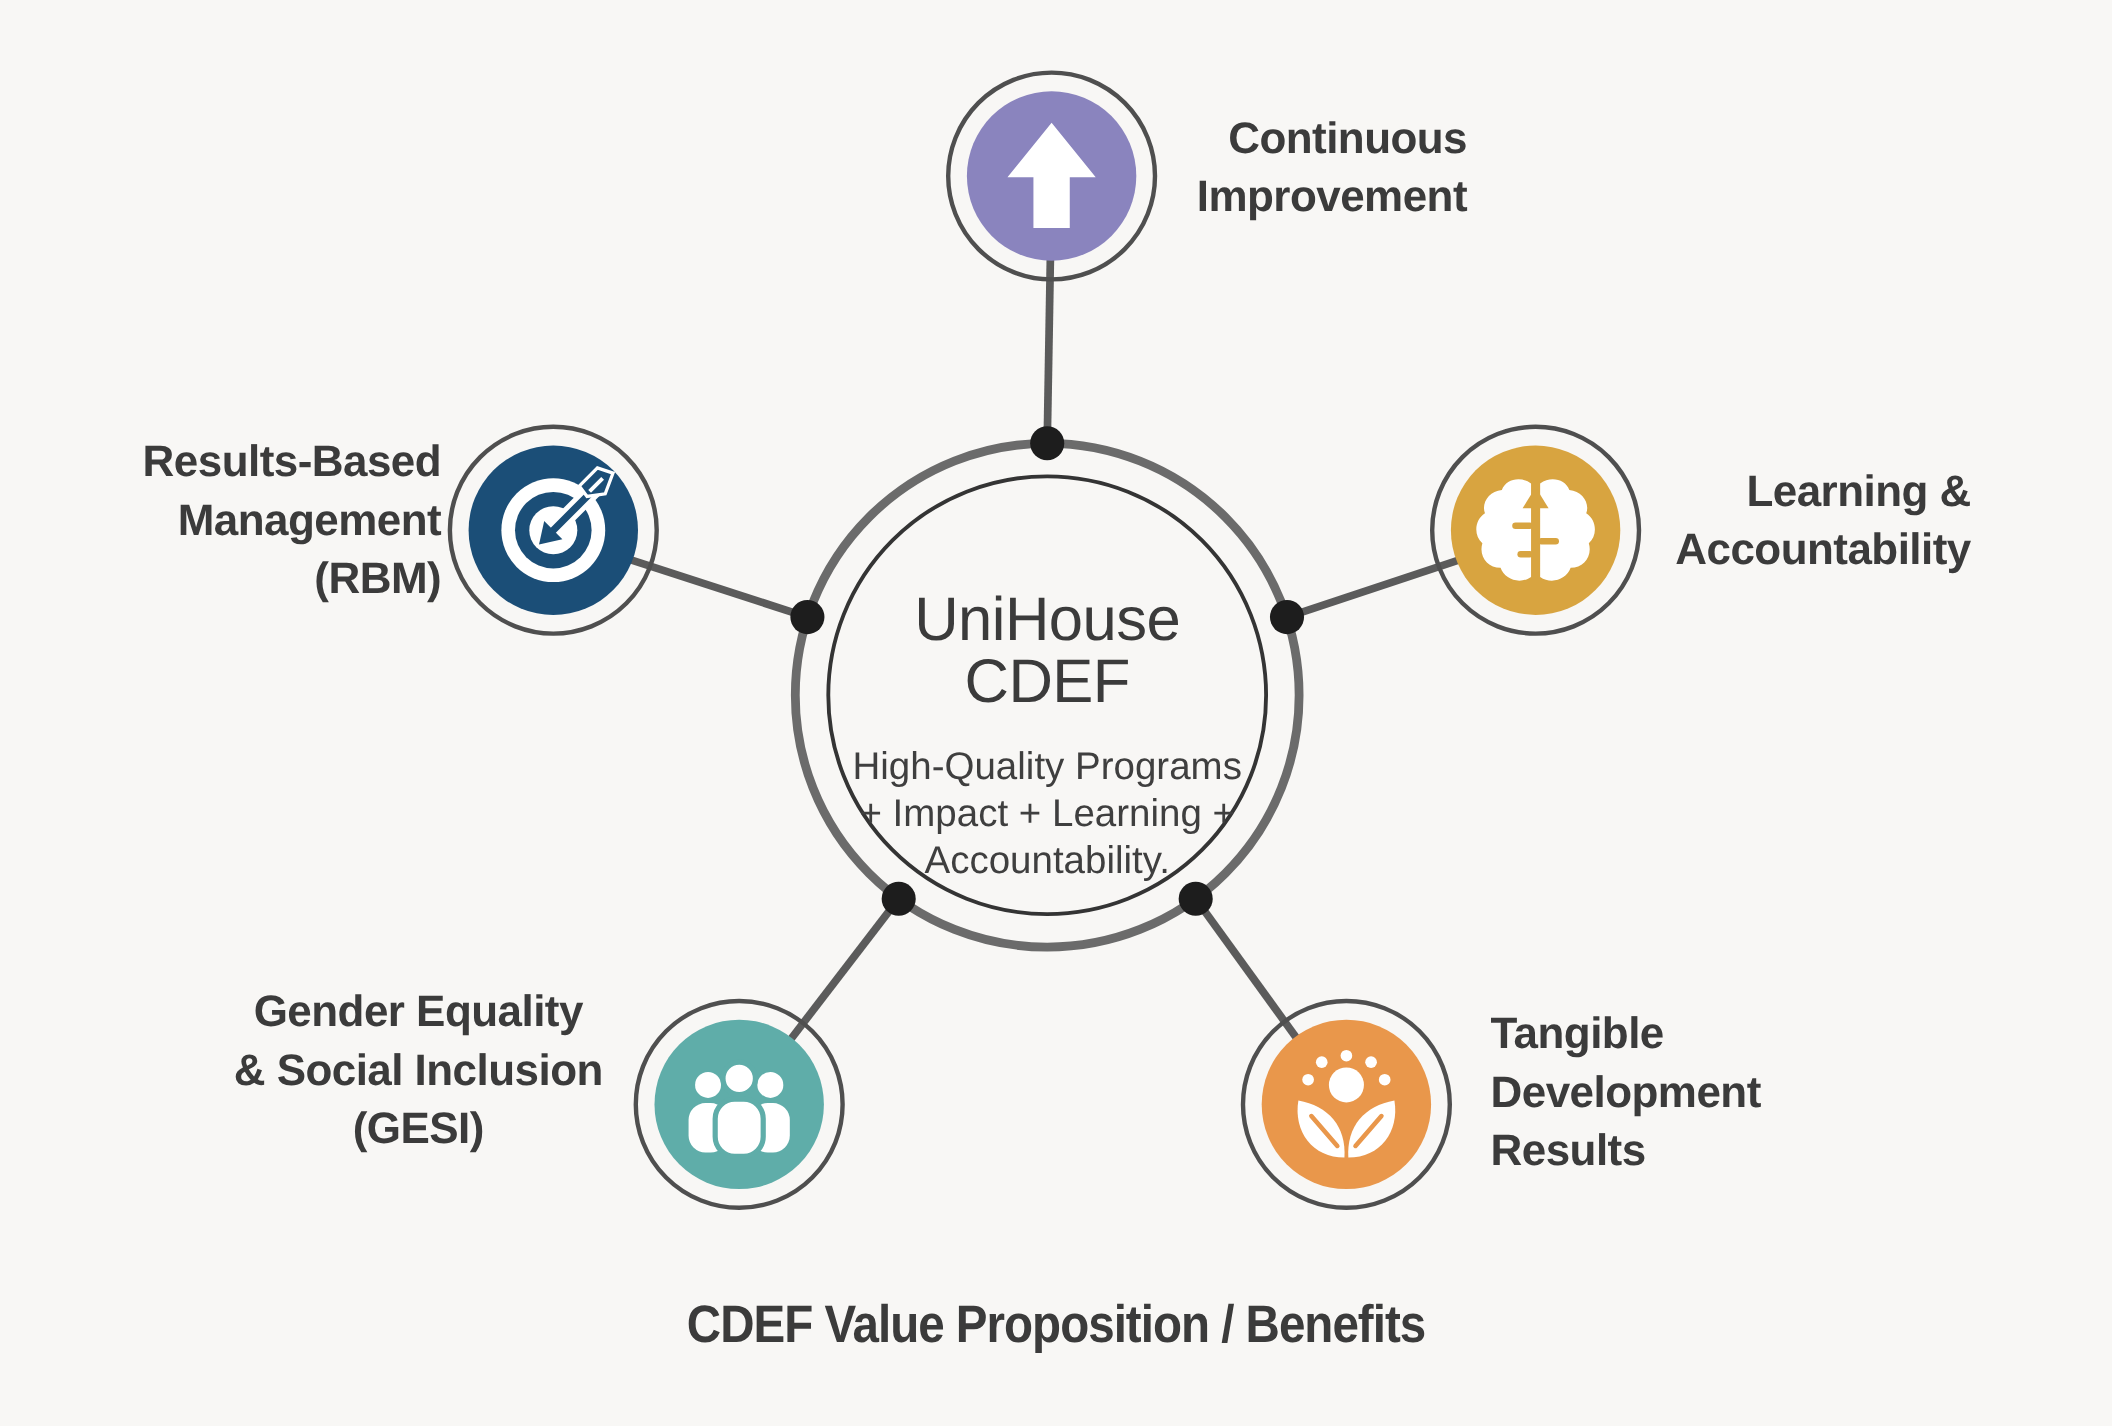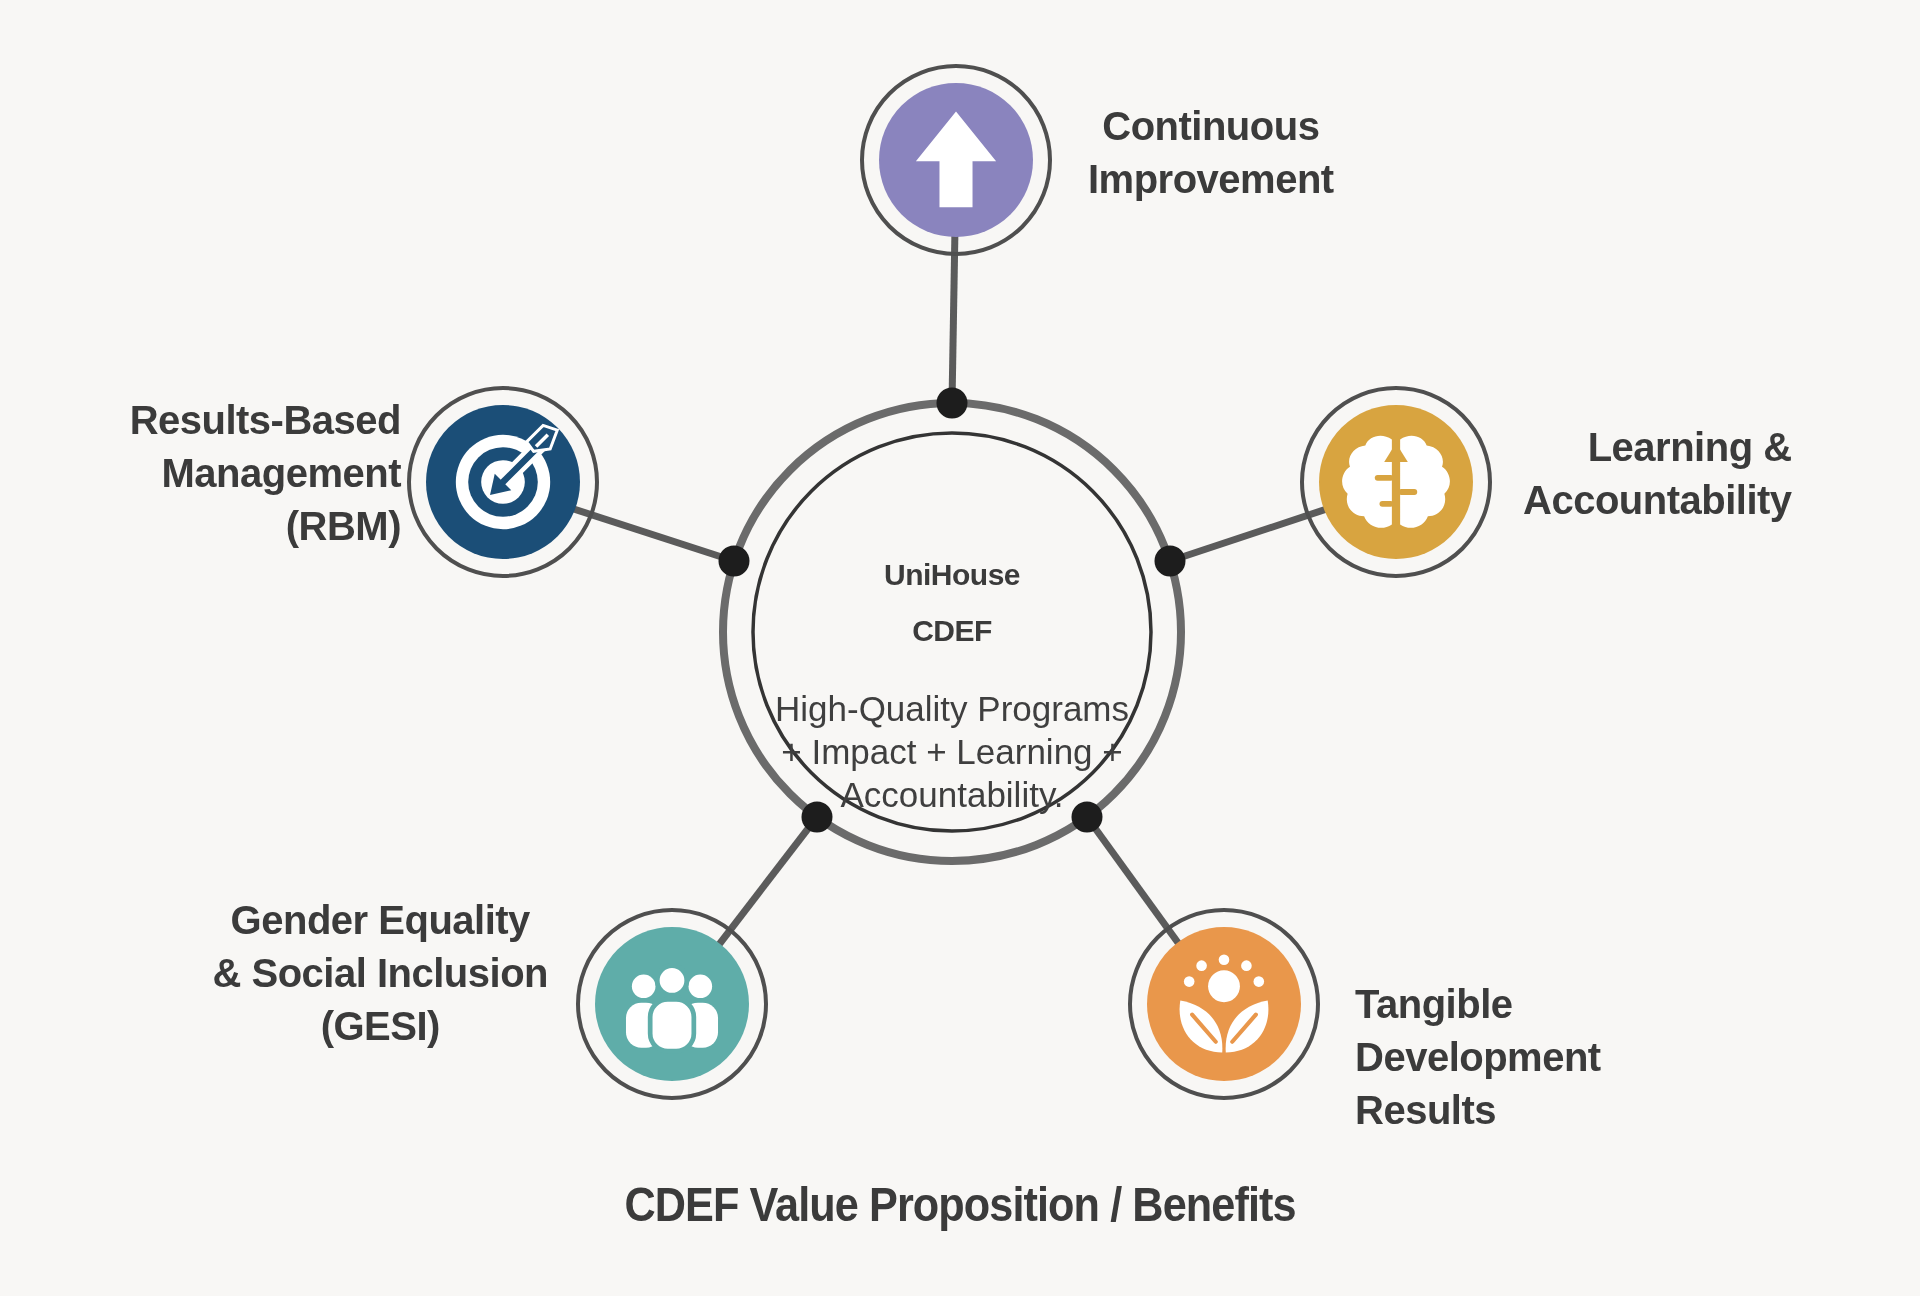--- a/index.html
+++ b/index.html
@@ -18,21 +18,21 @@
   }
   .disc svg{width:118px;height:118px;display:block;}
   .label{
     position:absolute;z-index:3;color:#3b3b3b;font-weight:700;font-size:40px;
     line-height:53px;letter-spacing:-0.5px;white-space:pre-line;
   }
   .hub-text{
     position:absolute;left:752px;top:517px;width:400px;text-align:center;
     z-index:2;color:#3b3b3b;white-space:pre-line;
   }
-  .hub-title{font-size:30px;font-weight:700;line-height:56px;letter-spacing:-0.5px;margin-top:12px;}
+  .hub-title{font-size:56px;font-weight:400;line-height:56px;letter-spacing:-0.5px;}
   .hub-subtitle{font-size:35px;font-weight:400;line-height:43px;margin-top:10px;color:#3f3f3f;}
   .caption{
     position:absolute;left:0;top:1177px;width:1920px;text-align:center;z-index:3;
     font-size:48px;font-weight:700;letter-spacing:-1px;color:#3b3b3b;
     transform:scaleX(.9);transform-origin:50% 50%;
   }
 </style>
 </head>
 <body>
 
@@ -124,25 +124,25 @@
         <circle cx="50" cy="50" r="18.5" fill="#fff"></circle>
         <line x1="45" y1="55" x2="86" y2="14" stroke="#fff" stroke-width="13" stroke-linecap="round"></line>
         <line x1="45" y1="55" x2="84" y2="16" stroke="currentColor" stroke-width="5.5" stroke-linecap="round"></line>
         <path d="M39 61 L57 57 L43 43 Z" fill="currentColor"></path>
         <path d="M70 16 L84 2 L96 6 L90 22 L76 24 Z" fill="currentColor" stroke="#fff" stroke-width="2.5"></path>
         <line x1="78" y1="20" x2="88" y2="10" stroke="#fff" stroke-width="3"></line>
       </svg>
     </div>
   </div>
 
-  <div class="label" style="left:1088px;top:100px;text-align:center;">Continuous
+  <div class="label" style="left:1088px;top:100px;text-align:right;">Continuous
 Improvement</div>
   <div class="label" style="left:1523px;top:421px;text-align:right;">Learning &amp;
 Accountability</div>
-  <div class="label" style="left:1355px;top:978px;text-align:left;">Tangible
+  <div class="label" style="left:1355px;top:914px;text-align:left;">Tangible
 Development
 Results</div>
   <div class="label" style="right:1372px;top:894px;text-align:center;">Gender Equality
 &amp; Social Inclusion
 (GESI)</div>
   <div class="label" style="right:1519px;top:394px;text-align:right;">Results-Based
 Management
 (RBM)</div>
 
   <div class="caption">CDEF Value Proposition / Benefits</div>

